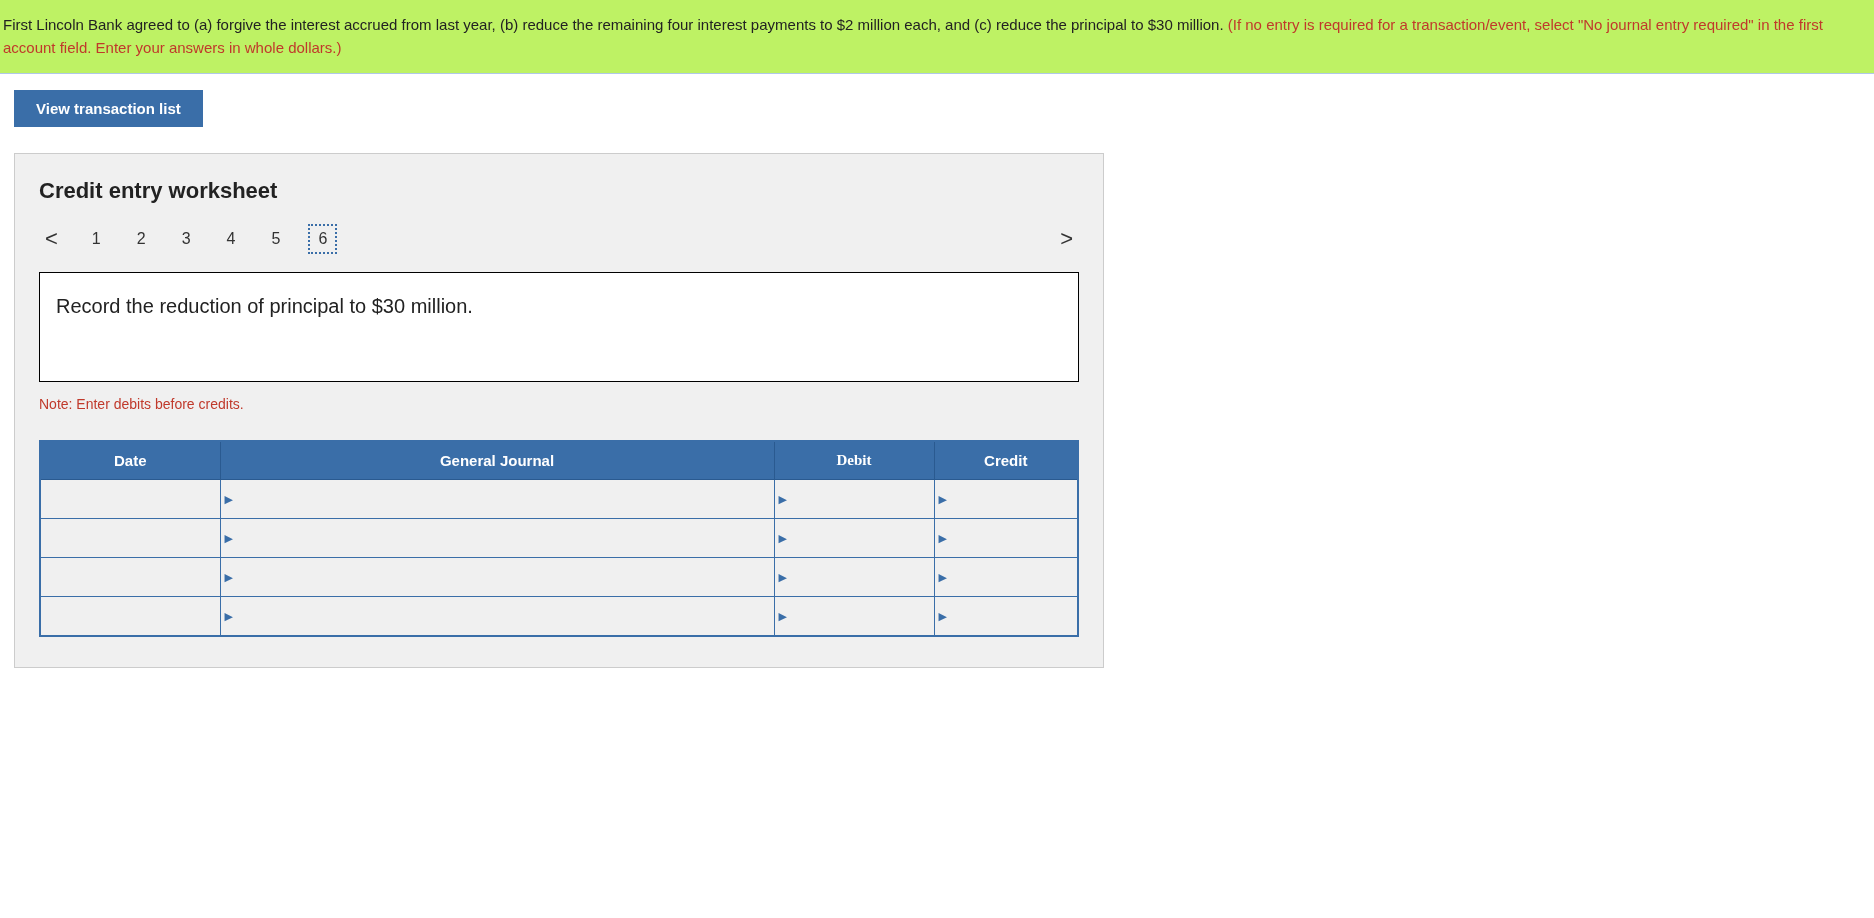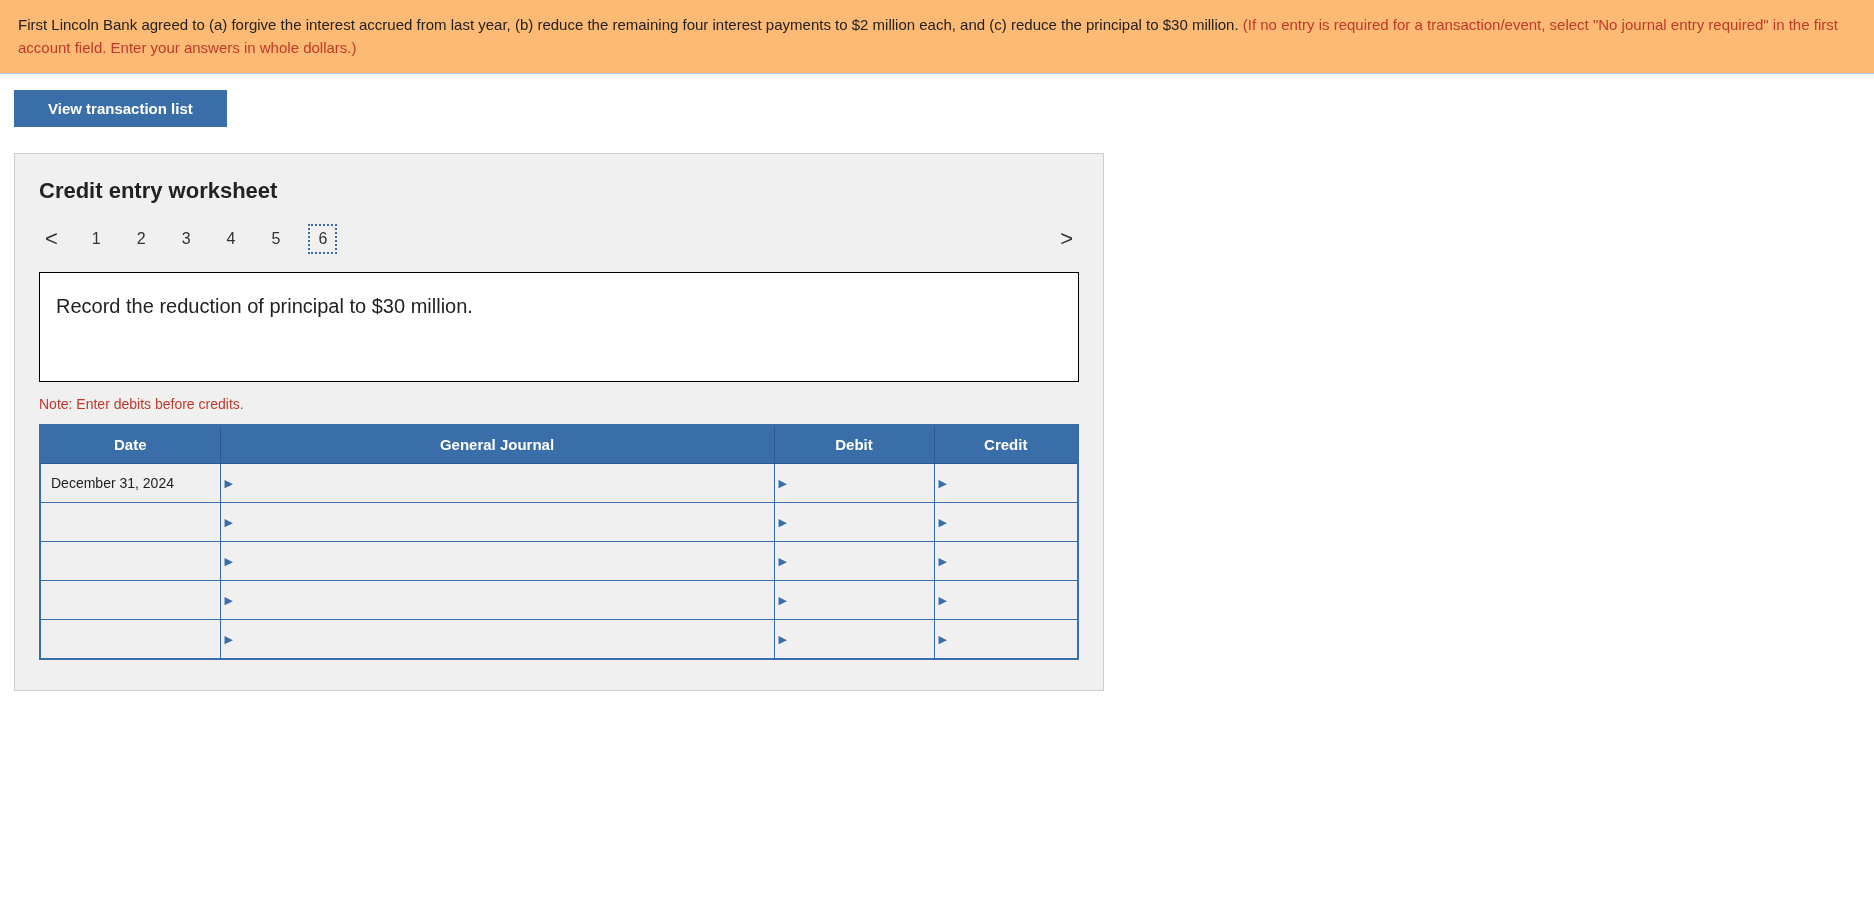--- a/index.html
+++ b/index.html
@@ -9,35 +9,35 @@
     }
 
     body {
       font-family: Arial, sans-serif;
       font-size: 15px;
       background: #fff;
       color: #222;
     }
 
     .info-banner {
-      background: #fdba74;
-      padding: 14px 18px;
+      background: #bef264;
+      padding: 14px 3px;
       line-height: 1.5;
       border-bottom: 1px solid #b0c8e8;
     }
 
     .info-banner .red-text {
       color: #c0392b;
     }
 
     .btn-view-transaction {
       display: inline-block;
       background: #3a6ea8;
       color: #fff;
-      padding: 10px 34px;
+      padding: 10px 22px;
       font-size: 15px;
       font-weight: bold;
       border: none;
       cursor: pointer;
       margin: 16px 14px;
     }
 
     .worksheet-container {
       background: #f0f0f0;
       border: 1px solid #ccc;
@@ -86,21 +86,21 @@
       padding: 18px 16px;
       min-height: 110px;
       margin-bottom: 14px;
       font-size: 20px;
       line-height: 1.5;
     }
 
     .note-text {
       color: #c0392b;
       font-size: 14px;
-      margin-bottom: 12px;
+      margin-bottom: 28px;
     }
 
     .journal-table {
       width: 100%;
       border-collapse: collapse;
       border: 2px solid #3a6ea8;
     }
 
     .journal-table thead tr th {
       background: #3a6ea8;
@@ -115,20 +115,21 @@
       width: 180px;
     }
 
     .journal-table thead tr th.gj-col {
       width: auto;
       margin-top: 35px;
     }
 
     .journal-table thead tr th.debit-col {
       width: 160px;
+      font-family: Liberation Serif, serif;
     }
 
     .journal-table thead tr th.credit-col {
       width: 144px;
     }
 
     .journal-table tbody tr {
       border: 1px solid #3a6ea8;
     }
 
@@ -216,43 +217,20 @@
     <thead>
       <tr>
         <th class="date-col">Date</th>
         <th class="gj-col">General Journal</th>
         <th class="debit-col">Debit</th>
         <th class="credit-col">Credit</th>
       </tr>
     </thead>
     <tbody>
 
-      <tr>
-        <td class="date-cell">
-          <span>December 31, 2024</span>
-        </td>
-        <td>
-          <div class="cell-with-arrow">
-            <span class="arrow-icon">▶</span>
-            <input type="text" class="input-cell" style="">
-          </div>
-        </td>
-        <td>
-          <div class="cell-with-arrow">
-            <span class="arrow-icon">▶</span>
-            <input type="text" class="input-cell" style="">
-          </div>
-        </td>
-        <td>
-          <div class="cell-with-arrow">
-            <span class="arrow-icon">▶</span>
-            <input type="text" class="input-cell" style="">
-          </div>
-        </td>
-      </tr>
 
       <tr>
         <td class="date-cell"></td>
         <td>
           <div class="cell-with-arrow">
             <span class="arrow-icon">▶</span>
             <input type="text" class="input-cell" style="">
           </div>
         </td>
         <td>

